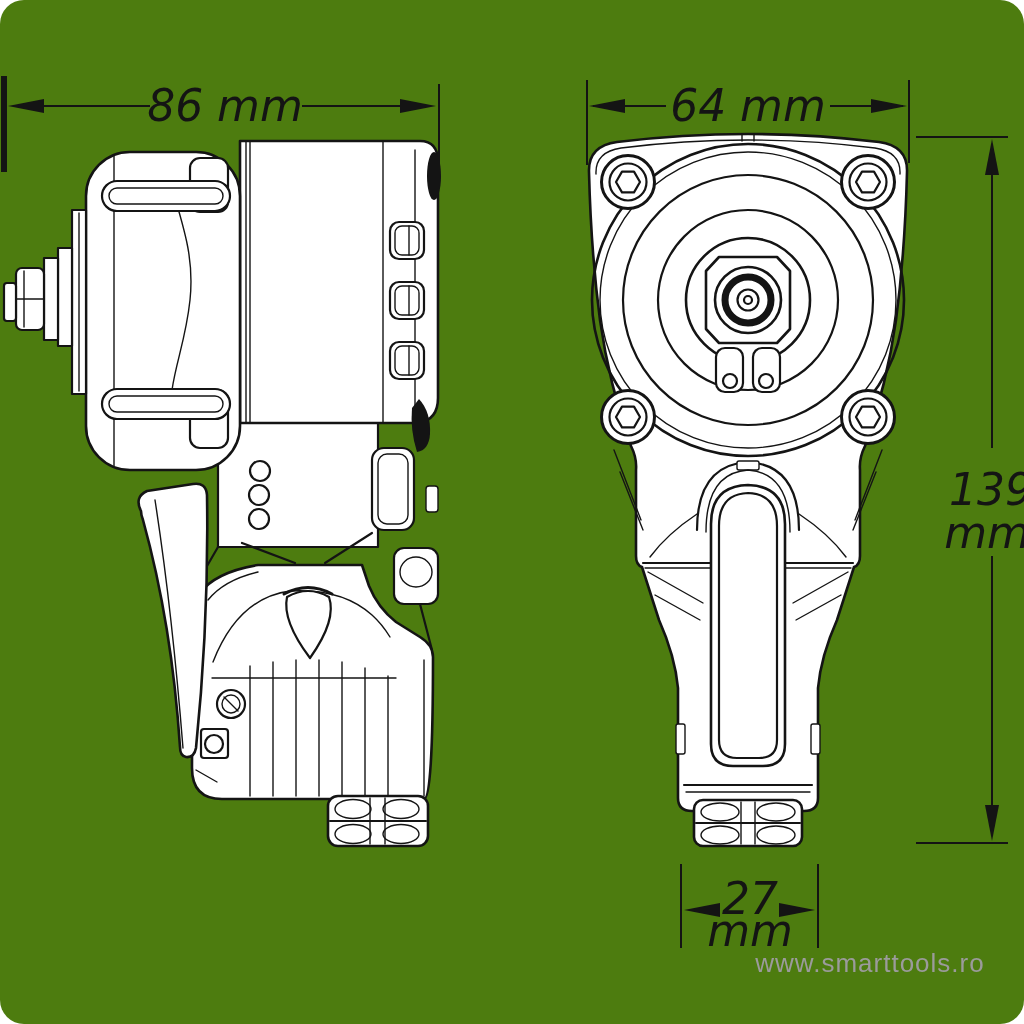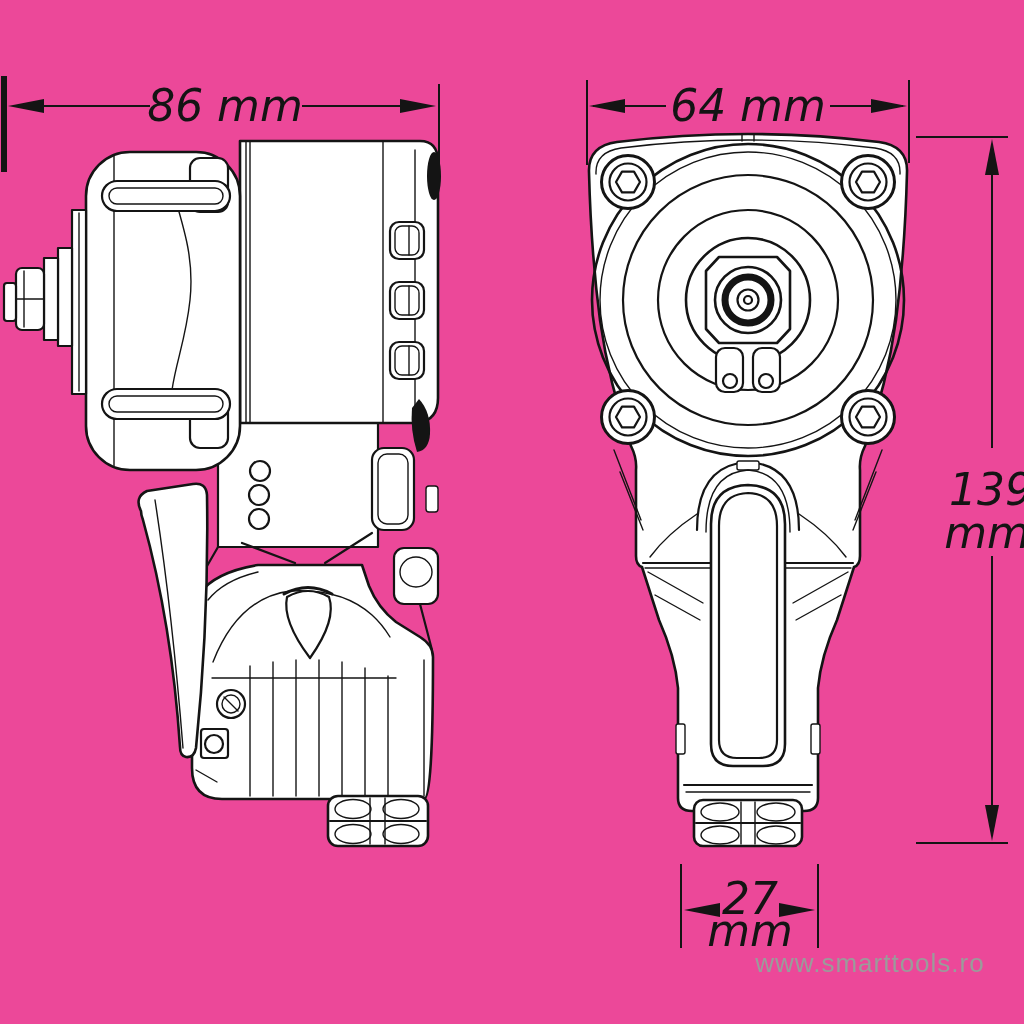--- a/index.html
+++ b/index.html
@@ -1,17 +1,17 @@
 <!DOCTYPE html>
 <html><head>
 <meta charset="utf-8">
 <style>
   html,body{margin:0;padding:0;background:#ffffff;}
-  .canvas{position:relative;width:1024px;height:1024px;background:#ec4899;overflow:hidden;
-          font-family:"DejaVu Sans",sans-serif;}
+  .canvas{position:relative;width:1024px;height:1024px;background:#4d7c0f;overflow:hidden;
+          font-family:"DejaVu Sans",sans-serif;border-radius:24px;}
   svg{display:block;}
   .s  {stroke:#141414;fill:none;stroke-width:2.2;stroke-linejoin:round;stroke-linecap:round;}
   .s1 {stroke:#141414;fill:none;stroke-width:1.4;stroke-linejoin:round;stroke-linecap:round;}
   .s2 {stroke:#141414;fill:none;stroke-width:2.6;stroke-linejoin:round;stroke-linecap:round;}
   .s3 {stroke:#141414;fill:none;stroke-width:3;stroke-linejoin:round;stroke-linecap:round;}
   .wf {fill:#ffffff;}
   .blk{fill:#141414;stroke:none;}
   .dimline{stroke:#141414;stroke-width:2;fill:none;}
   .t-dim{font-family:"DejaVu Sans",sans-serif;font-style:italic;font-size:44px;fill:#141414;text-anchor:middle;}
   .t-mark{font-family:"Liberation Sans",sans-serif;font-size:26px;text-anchor:middle;letter-spacing:1px;}

